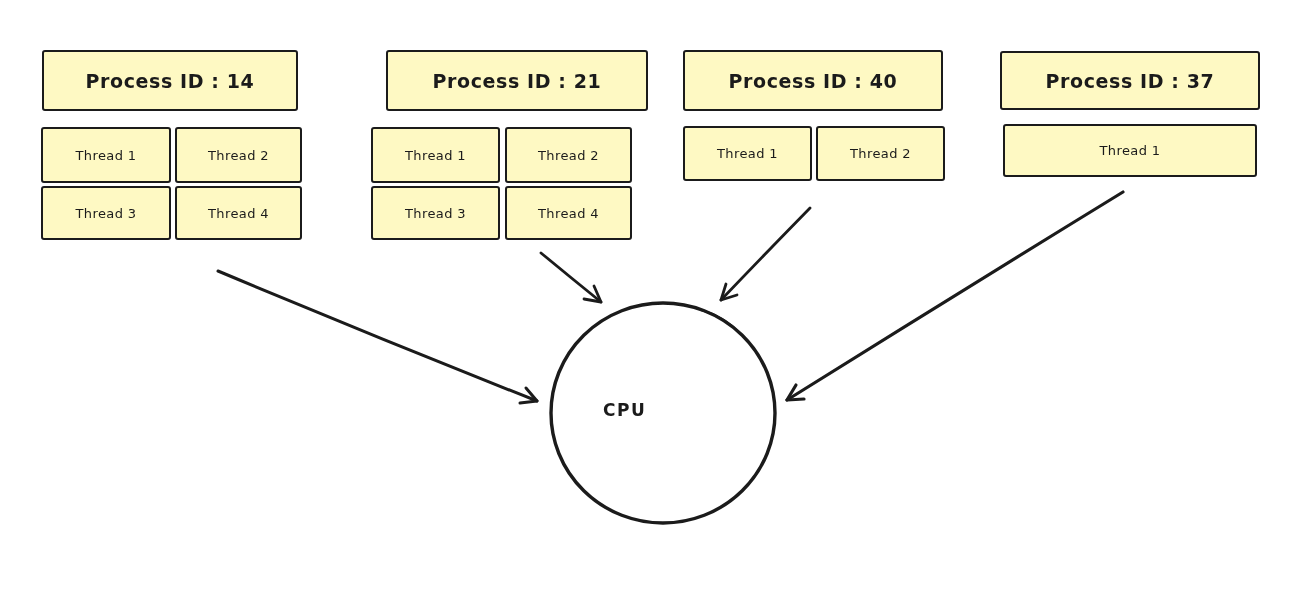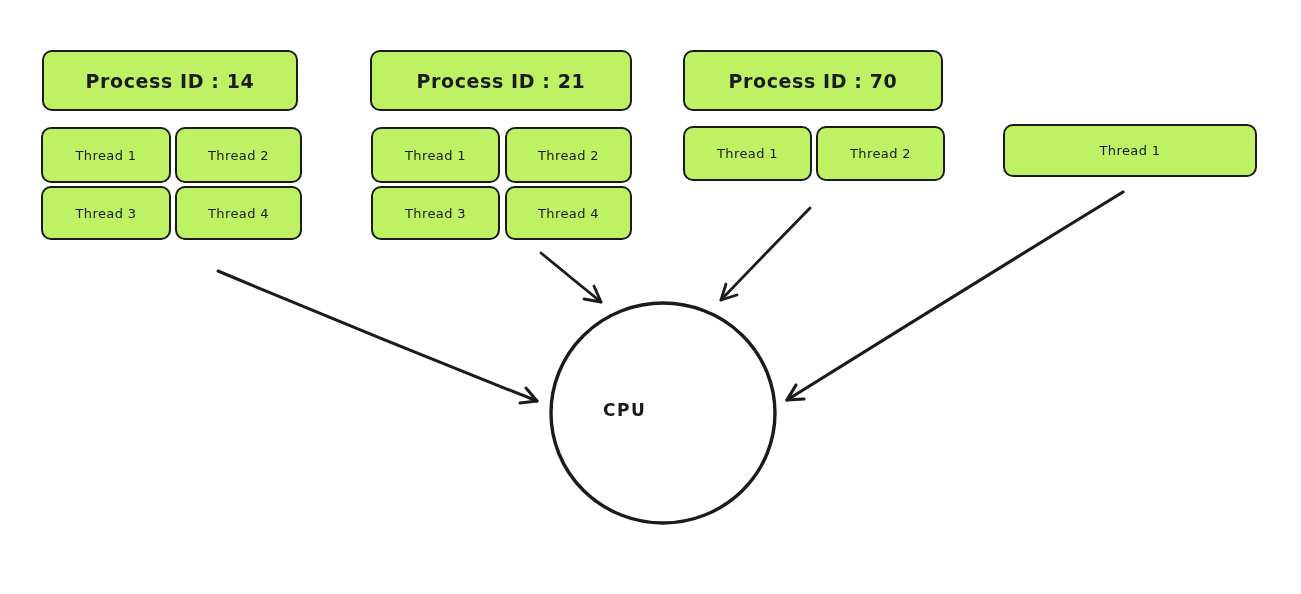--- a/index.html
+++ b/index.html
@@ -19,22 +19,22 @@
   .arrows-layer {
     position: absolute;
     left: 0; top: 0;
     width: 1301px; height: 594px;
     pointer-events: none;
   }
   .box {
     position: absolute;
     box-sizing: border-box;
     border: 2.4px solid #1b1b1b;
-    border-radius: 10px;
-    background: #bef264;
+    border-radius: 3px;
+    background: #fef9c3;
     display: flex;
     align-items: center;
     justify-content: center;
     text-align: center;
     white-space: nowrap;
   }
   .process-box {
     font-size: 19px;
     letter-spacing: 0.6px;
     font-weight: 600;
@@ -97,45 +97,48 @@
   <div class="box thread-box" style="left:175px; top:127px; width:127px; height:56px;">
     <span>Thread 2</span>
   </div>
   <div class="box thread-box" style="left:41px; top:186px; width:130px; height:54px;">
     <span>Thread 3</span>
   </div>
   <div class="box thread-box" style="left:175px; top:186px; width:127px; height:54px;">
     <span>Thread 4</span>
   </div>
 
-  <div class="box process-box" style="left:370px; top:50px; width:262px; height:61px;">
+  <div class="box process-box" style="left:386px; top:50px; width:262px; height:61px;">
     <span>Process ID : 21</span>
   </div>
   <div class="box thread-box" style="left:371px; top:127px; width:129px; height:56px;">
     <span>Thread 1</span>
   </div>
   <div class="box thread-box" style="left:505px; top:127px; width:127px; height:56px;">
     <span>Thread 2</span>
   </div>
   <div class="box thread-box" style="left:371px; top:186px; width:129px; height:54px;">
     <span>Thread 3</span>
   </div>
   <div class="box thread-box" style="left:505px; top:186px; width:127px; height:54px;">
     <span>Thread 4</span>
   </div>
 
   <div class="box process-box" style="left:683px; top:50px; width:260px; height:61px;">
-    <span>Process ID : 70</span>
+    <span>Process ID : 40</span>
   </div>
   <div class="box thread-box" style="left:683px; top:126px; width:129px; height:55px;">
     <span>Thread 1</span>
   </div>
   <div class="box thread-box" style="left:816px; top:126px; width:129px; height:55px;">
     <span>Thread 2</span>
   </div>
 
+  <div class="box process-box" style="left:1000px; top:51px; width:260px; height:59px;">
+    <span>Process ID : 37</span>
+  </div>
   <div class="box thread-box" style="left:1003px; top:124px; width:254px; height:53px;">
     <span>Thread 1</span>
   </div>
 
   <div class="cpu-label">CPU</div>
 
 </div>
 
 </body></html>

